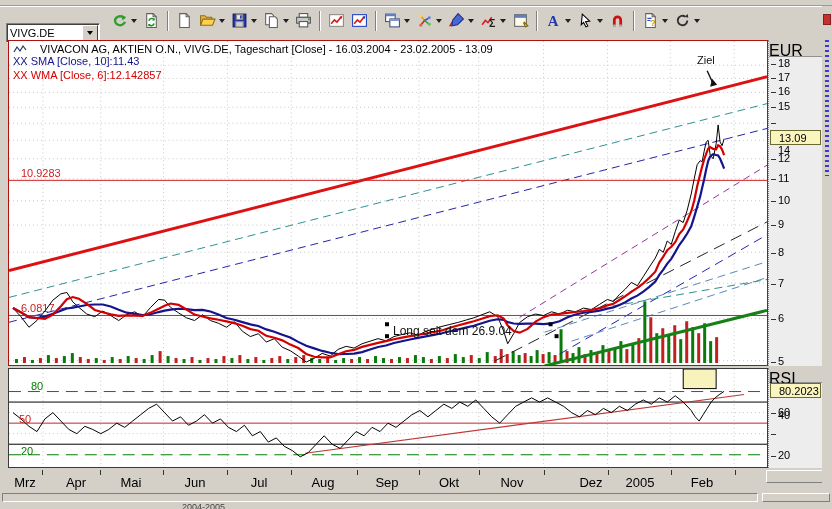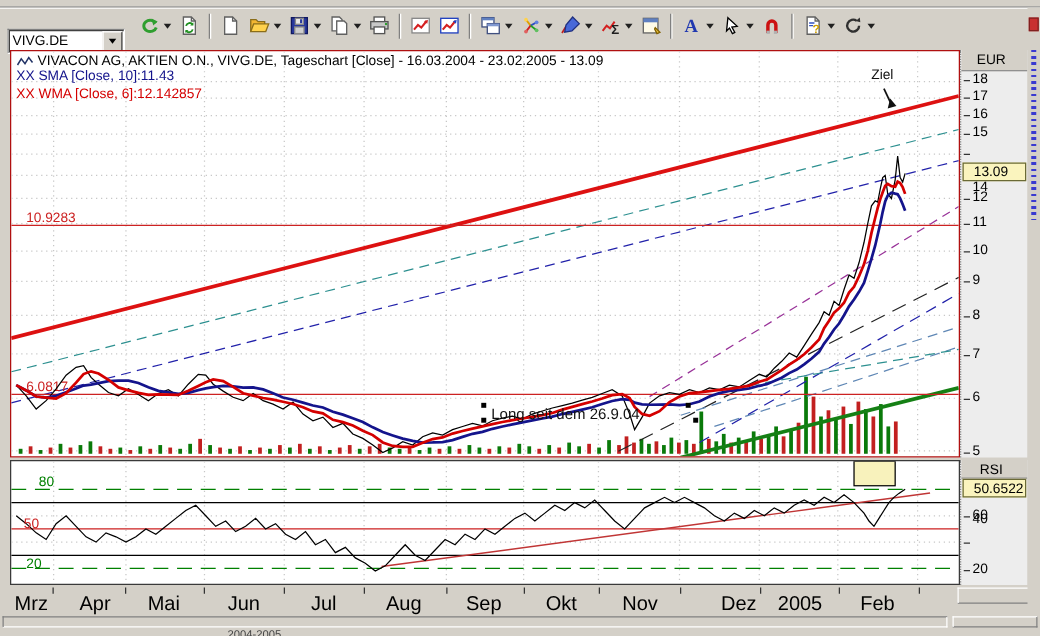--- a/index.html
+++ b/index.html
@@ -16,43 +16,43 @@
   .tri { width:0; height:0; border-left:3px solid transparent; border-right:3px solid transparent; border-top:4px solid #000; }
   #tb-buttons { display:flex; align-items:center; height:24px; }
   .tb-btn { display:flex; align-items:center; height:24px; padding:0 2px; background:transparent; border:1px solid transparent; }
   .tb-ic { width:17px; height:17px; display:inline-block; }
   .tb-ic svg { width:17px; height:17px; }
   .dd { width:0; height:0; border-left:3px solid transparent; border-right:3px solid transparent; border-top:4px solid #202020; margin-left:3px; }
   .tb-sep { width:2px; height:20px; border-left:1px solid #808080; border-right:1px solid #ffffff; margin:0 4px; }
 
   #main-panel { position:absolute; left:8px; top:40px; width:760px; height:326px; background:#fff; border:1px solid #b01010; }
   #main-svg { position:absolute; left:0; top:0; width:758px; height:324px; }
-  .chart-title { position:absolute; left:4px; top:2px; font-size:11px; color:#000; display:flex; align-items:center; gap:3px; white-space:nowrap; }
+  .chart-title { position:absolute; left:4px; top:2px; font-size:11px; color:#000; display:flex; align-items:center; gap:13px; white-space:nowrap; }
   .legend-line { position:absolute; left:4px; font-size:11px; white-space:nowrap; }
   .ziel { position:absolute; left:688px; top:13px; font-size:11px; color:#111; }
   .longnote { position:absolute; left:384px; top:283px; font-size:12px; color:#111; white-space:nowrap; }
 
   .axis { position:absolute; background:#ededed; border-left:1px dotted #888; overflow:hidden; }
   #eur-axis { left:768px; top:40px; width:54px; height:326px; }
   #rsi-axis { left:768px; top:368px; width:54px; height:100px; }
   .axis-header { position:absolute; left:0; top:0; right:0; height:17px; background:#d4d0c8; border-bottom:1px solid #909090;
-                 font-size:11px; text-align:center; padding:2px 5px 0 0; color:#000; }
+                 font-size:16px; text-align:left; padding:2px 5px 0 0; color:#000; }
   .axis-tick { position:absolute; left:2px; width:5px; height:1px; background:#333; }
   .axis-lab { position:absolute; left:9px; font-size:11px; color:#000; }
   .axis-highlight { position:absolute; left:1px; right:1px; height:15px; background:#faf4be; border:1px solid #6a6a35;
                     font-size:11px; padding:1px 0 0 8px; color:#000; }
 
   #rsi-panel { position:absolute; left:8px; top:368px; width:760px; height:100px; background:#fff; border:1px solid #3a3a3a; }
   #rsi-svg { position:absolute; left:0; top:0; width:758px; height:98px; }
   .rsi-label { position:absolute; left:14px; top:1px; font-size:11px; color:#000; white-space:nowrap; }
   .rsi-lvl { position:absolute; font-size:11px; }
 
   #month-axis { position:absolute; left:8px; top:470px; width:760px; height:20px; background:#d4d0c8; }
   .m-tick { position:absolute; top:0; width:1px; height:5px; background:#333; }
-  .m-lab { position:absolute; top:5px; font-size:16px; color:#000; transform:translateX(-50%); }
+  .m-lab { position:absolute; top:5px; font-size:13px; color:#000; transform:translateX(-50%); }
   #corner-box { position:absolute; left:766px; top:470px; width:64px; height:13px; background:#d4d0c8;
                 border:1px solid; border-color:#fff #808080 #808080 #fff; }
 
   #right-strip { position:absolute; left:822px; top:6px; width:10px; height:486px; background:#d4d0c8; }
   .rs-icon { position:absolute; left:1px; top:8px; width:8px; height:11px; background:#c83030; border:1px solid #802020; }
   .rs-text { position:absolute; left:3px; top:34px; width:4px; height:136px;
              background:repeating-linear-gradient(180deg,#3a3ad0 0 2px, rgba(0,0,0,0) 2px 5px); }
 
   #status-bar { position:absolute; left:0; top:492px; width:832px; height:17px; background:#d4d0c8; }
   .sunken { position:absolute; left:2px; top:1px; width:756px; height:9px; background:#d4d0c8;
@@ -459,21 +459,21 @@
   <div id="rsi-axis" class="axis">
     <div class="axis-header" style="height:15px"><span>RSI</span></div>
     <div id="rsi-ticks">
         <div class="axis-tick" style="top: 44.5px;"></div>
         <div class="axis-lab" style="top: 37.5px;">60</div>
         <div class="axis-tick" style="top: 66px;"></div>
         <div class="axis-lab" style="top: 41px;">40</div>
         <div class="axis-tick" style="top: 87.5px;"></div>
         <div class="axis-lab" style="top: 80.5px;">20</div>
       </div>
-    <div class="axis-highlight" id="rsi-highlight" style="top: 14.785px;">50.6522</div>
+    <div class="axis-highlight" id="rsi-highlight" style="top: 14.785px;">80.2023</div>
   </div>
 
   <div id="month-axis">
       <div class="m-tick" style="left: 34px;"></div>
       <div class="m-tick" style="left: 92px;"></div>
       <div class="m-tick" style="left: 155px;"></div>
       <div class="m-tick" style="left: 219px;"></div>
       <div class="m-tick" style="left: 283px;"></div>
       <div class="m-tick" style="left: 349px;"></div>
       <div class="m-tick" style="left: 411px;"></div>

